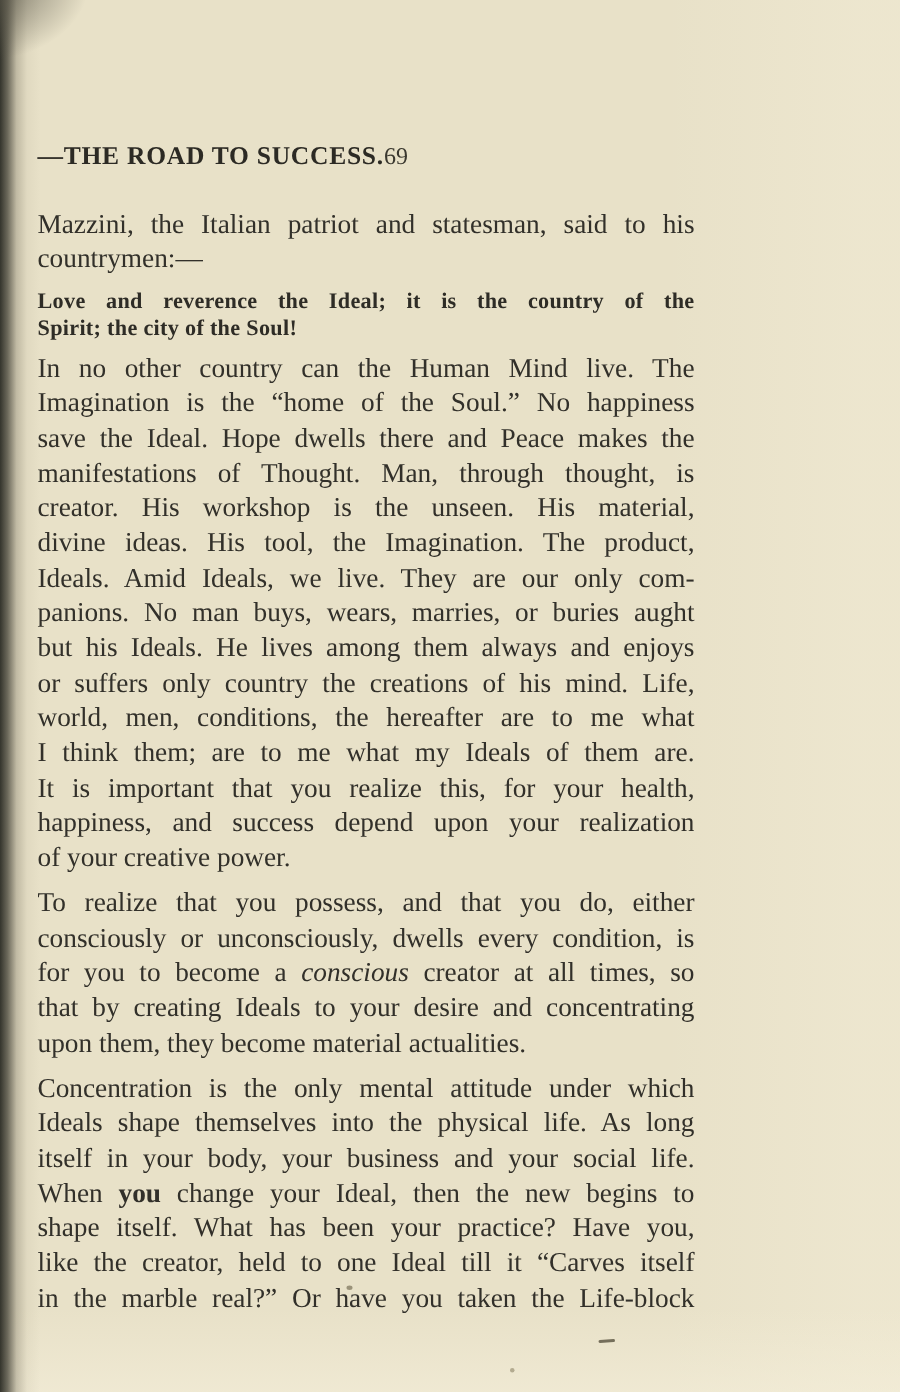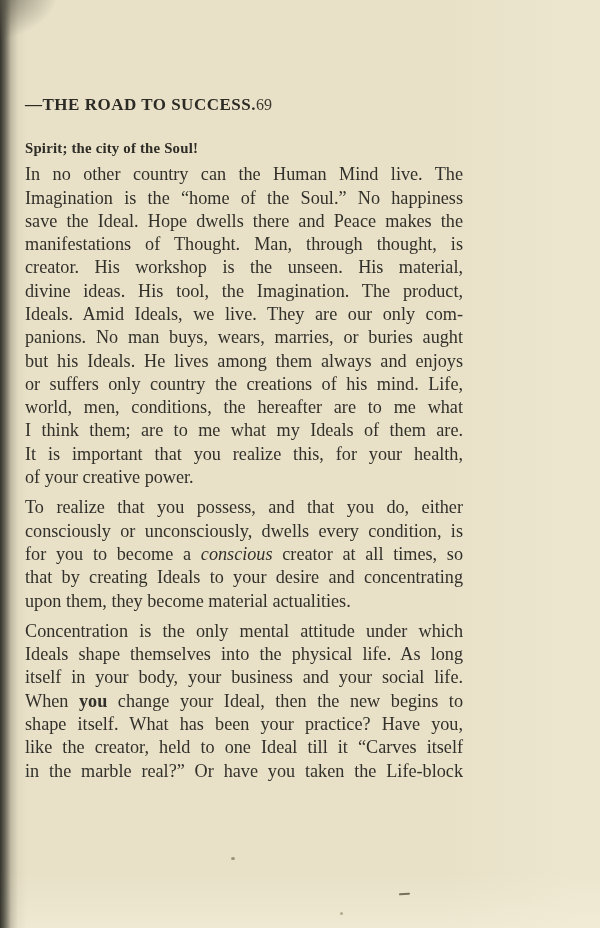--- a/index.html
+++ b/index.html
@@ -66,37 +66,43 @@
 </head>
 <body>
 
 <div class="page" style="--paper: #e8e1c8; --ink: #32302a;">
   <div class="content">
     <div class="running-header">
       <span class="running-title">—THE ROAD TO SUCCESS.</span>
       <span class="folio">69</span>
     </div>
     <div>
+        <div class="para body">
+          <div class="line just">Mazzini, the Italian patriot and statesman, said to his</div>
+          <div class="line">countrymen:—</div>
+        </div>
         <div class="para quote">
+          <div class="line just">Love and reverence the Ideal; it is the country of the</div>
           <div class="line">Spirit; the city of the Soul!</div>
         </div>
         <div class="para body">
           <div class="line just">In no other country can the Human Mind live.  The</div>
           <div class="line just">Imagination is the “home of the Soul.”  No happiness</div>
           <div class="line just">save the Ideal.  Hope dwells there and Peace makes the</div>
           <div class="line just">manifestations of Thought.  Man, through thought, is</div>
           <div class="line just">creator.  His workshop is the unseen.  His material,</div>
           <div class="line just">divine ideas.  His tool, the Imagination.  The product,</div>
           <div class="line just">Ideals.  Amid Ideals, we live.  They are our only com-</div>
           <div class="line just">panions.  No man buys, wears, marries, or buries aught</div>
           <div class="line just">but his Ideals.  He lives among them always and enjoys</div>
           <div class="line just">or suffers only country the creations of his mind.  Life,</div>
           <div class="line just">world, men, conditions, the hereafter are to me what</div>
           <div class="line just">I think them; are to me what my Ideals of them are.</div>
           <div class="line just">It is important that you realize this, for your health,</div>
+          <div class="line just">happiness, and success depend upon your realization</div>
           <div class="line">of your creative power.</div>
         </div>
         <div class="para body p3">
           <div class="line just">To realize that you possess, and that you do, either</div>
           <div class="line just">consciously or unconsciously, dwells every condition, is</div>
           <div class="line just">for you to become a <em>conscious</em> creator at all times, so</div>
           <div class="line just">that by creating Ideals to your desire and concentrating</div>
           <div class="line">upon them, they become material actualities.</div>
         </div>
         <div class="para body">

